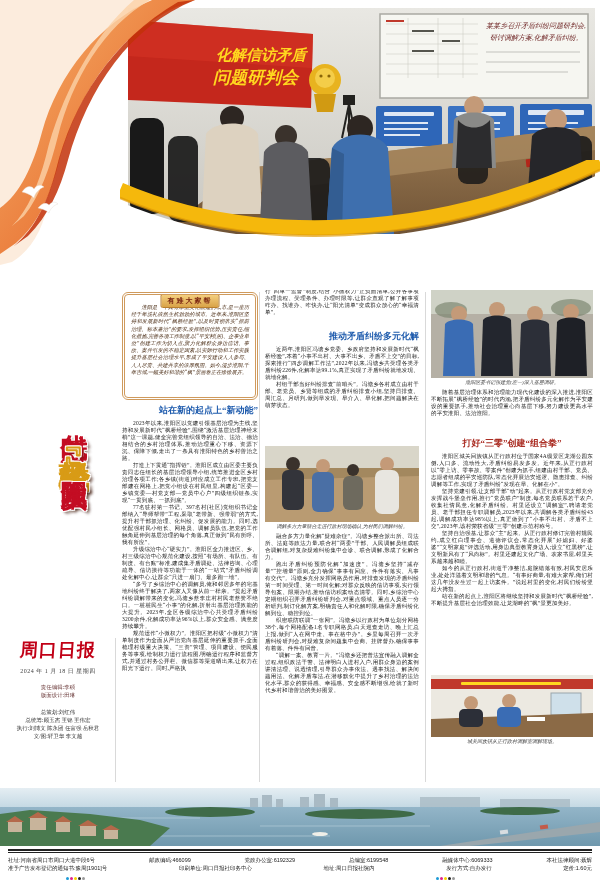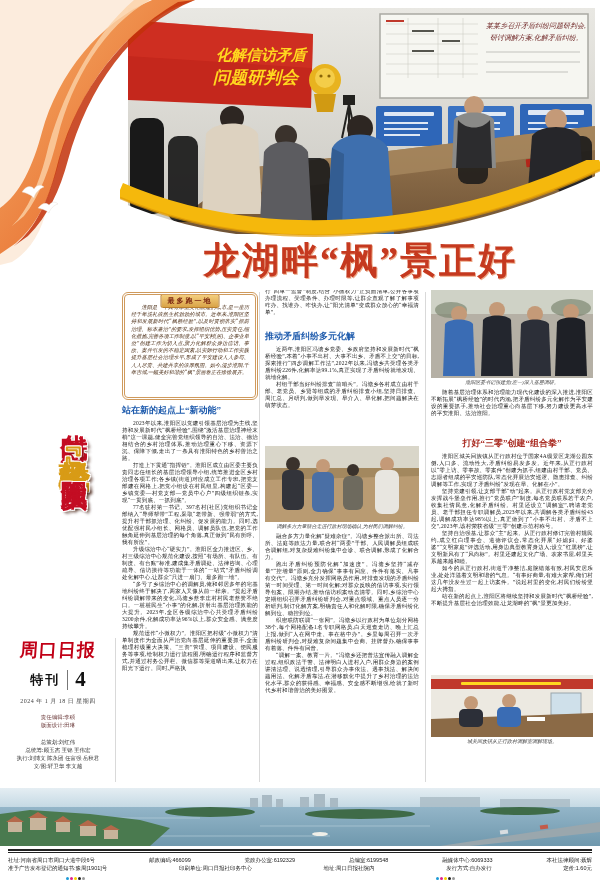--- a/index.html
+++ b/index.html
@@ -29,21 +29,21 @@
   .edition-label{font-size:13px;font-weight:bold;color:#111;letter-spacing:2px;}
   .edition-divider{width:1px;height:20px;background:#777;}
   .page-no{font-size:21px;font-weight:bold;color:#111;}
   .mast-date{font-size:6px;margin-top:5px;color:#444;letter-spacing:.5px;}
   .mast-small{font-size:5.5px;line-height:8px;color:#6b3a3a;margin-top:7px;}
   .mast-credits{font-size:5.5px;line-height:8px;color:#333;margin-top:9px;}
   
   .col{position:absolute;z-index:2;color:#1c1c1c;}
   .bp{margin:0;font-size:5.5px;line-height:7px;text-align:justify;text-indent:2em;letter-spacing:.2px;}
   .noindent{text-indent:0;}
-  .subhead-blue{font-size:9px;font-weight:bold;color:#1e5bad;text-align:left;margin:4px 0 3px;}
+  .subhead-blue{font-size:9px;font-weight:bold;color:#1e5bad;text-align:right;margin:4px 0 3px;}
   .subhead-red{font-size:9px;font-weight:bold;color:#aa2c22;text-align:center;margin:4px 0 3px;}
   .tblock{overflow:hidden;}
   .caption{font-size:5px;line-height:6px;font-style:italic;color:#444;text-align:center;margin:2px 0 3px;}
   
   .intro-box{position:relative;border:3px double #cf9a5c;border-radius:6px;padding:9px 6px 5px;height:88px;overflow:hidden;}
   .intro-badge{position:absolute;top:-6px;left:50%;transform:translateX(-50%);background:#fff;padding:0 3px;}
   .intro-badge span{display:inline-block;background:linear-gradient(#f4cf7e,#d9a348);border:1px solid #b97f2e;
       border-radius:2px;padding:1px 6px;font-size:7px;font-weight:bold;color:#7a2410;letter-spacing:2px;}
   .intro-text{font-size:5.2px;line-height:7.2px;font-style:italic;color:#4a2c14;text-align:justify;text-indent:2em;}
   .photo{width:100%;display:block;}
@@ -191,55 +191,49 @@
       </g>
     </svg>
   </div>
 
   <svg class="crescent" width="480" height="130" viewBox="0 0 480 130">
     <path d="M0,42 C130,98 310,94 480,14 L480,130 L0,130 Z" fill="#ffffff"></path>
     <path d="M0,30 C130,86 310,82 480,2" stroke="#f5b80c" stroke-width="15" fill="none"></path>
     <path d="M0,38 C130,94 310,90 480,10" stroke="#e09a06" stroke-width="2.5" fill="none" opacity="0.7"></path>
   </svg>
 
-  <h1 class="headline">龙湖畔“枫”景正好</h1>
 
   <div class="vtitle">
     <span class="vt-red">新时代</span>
     <span class="vt-gold">『枫桥经验』</span>
     <span class="vt-red">淮阳实践</span>
   </div>
 
   <div class="masthead">
     <div class="paper-name">周口日报</div>
-    <div class="edition-row">
-      <span class="edition-label">特刊</span>
-      <span class="edition-divider"></span>
-      <span class="page-no">4</span>
-    </div>
     <div class="mast-date">2024 年 1 月 18 日  星期四</div>
     <div class="mast-small">
       <div>责任编辑:李硕</div>
       <div>版面设计:田琳</div>
     </div>
     <div class="mast-credits">
       <div>总策划:刘红伟</div>
       <div>总统筹:顾玉杰 王锦 王伟宏</div>
       <div>执行:刘博文 陈永团 任富强 岳秋君</div>
       <div>文/图:轩卫华 李文越</div>
     </div>
   </div>
 
   <div class="rule-v" style="left:259px;top:292px;height:490px;"></div>
   <div class="rule-v" style="left:425px;top:292px;height:490px;"></div>
   <div class="rule-v" style="left:115px;top:638px;height:144px;"></div>
 
   <div class="col" style="left:122px;top:292px;width:136px;height:492px;">
     <div class="intro-box">
-      <div class="intro-badge"><span>最多跑一地</span></div>
+      <div class="intro-badge"><span>有难大家帮</span></div>
       <div class="intro-text">淮阳是一个具有厚重文化底蕴的城市,是一座历经千年洗礼依然生机勃勃的城市。近年来,淮阳区坚持和发展新时代“枫桥经验”,以及时贯彻落实“抓前治理、标本兼治”的要求,发挥组织优势,压实责任,细化措施,完善各项工作制度,以“平安村(居)、企事业单位”创建工作为切入点,聚力化解群众身边信访、事故、案件引发的不稳定因素,以实际行动和工作实践提升基层社会治理水平,形成了平安建设人人参与、人人尽责、共建共享的浓厚氛围。如今,漫步淮阳,千年古城,一幅美好和谐的“枫”景画卷正在徐徐展开。</div>
     </div>
     <div class="subhead-blue">站在新的起点上“新动能”</div>
     <div class="tblock" style="height:352px;">
       <p class="bp">2023年以来,淮阳区以党建引领基层治理为主线,坚持和发展新时代“枫桥经验”,围绕“激活基层治理神经末梢”这一课题,健全完善党组织领导的自治、法治、德治相结合的乡村治理体系,推动治理重心下移、资源下沉、保障下倾,走出了一条具有淮阳特色的乡村善治之路。</p>
       <p class="bp">打造上下贯通“指挥链”。淮阳区成立由区委主要负责同志任组长的基层治理领导小组,统筹推进全区乡村治理各项工作;各乡镇(街道)对应成立工作专班,把党支部建在网格上,把党小组设在村民组里,构建起“区委—乡镇党委—村党支部—党员中心户”四级组织链条,实现“一贯到底、一抓到底”。</p>
       <p class="bp">77名驻村第一书记、397名村(社区)党组织书记全部纳入“导师帮带”工程,采取“老带新、强带弱”的方式,提升村干部抓治理、化纠纷、促发展的能力。同时,选优配强村民小组长、网格员、调解员队伍,把党的工作触角延伸到基层治理的每个角落,真正做到“民有所呼、我有所应”。</p>
       <p class="bp">升级综治中心“硬实力”。淮阳区全力推进区、乡、村三级综治中心规范化建设,按照“有场所、有队伍、有制度、有台账”标准,建成集矛盾调处、法律咨询、心理疏导、信访接待等功能于一体的“一站式”矛盾纠纷调处化解中心,让群众“只进一扇门、最多跑一地”。</p>
       <p class="bp">“多亏了乡综治中心的调解员,俺和邻居多年的宅基地纠纷终于解决了,两家人又像从前一样亲。”提起矛盾纠纷调解带来的变化,冯塘乡蔡李庄村村民老蔡赞不绝口。一桩桩民生“小事”的化解,折射出基层治理效能的大提升。2023年,全区各级综治中心共受理矛盾纠纷3200余件,化解成功率达96%以上,群众安全感、满意度持续攀升。</p>
       <p class="bp">规范运作“小微权力”。淮阳区把村级“小微权力”清单制度作为全面从严治党向基层延伸的重要抓手,全面梳理村级重大决策、“三资”管理、项目建设、便民服务等事项,绘制权力运行流程图,明确运行程序和监督方式,并通过村务公开栏、微信群等渠道晒出来,让权力在阳光下运行。同时,严格执</p>

